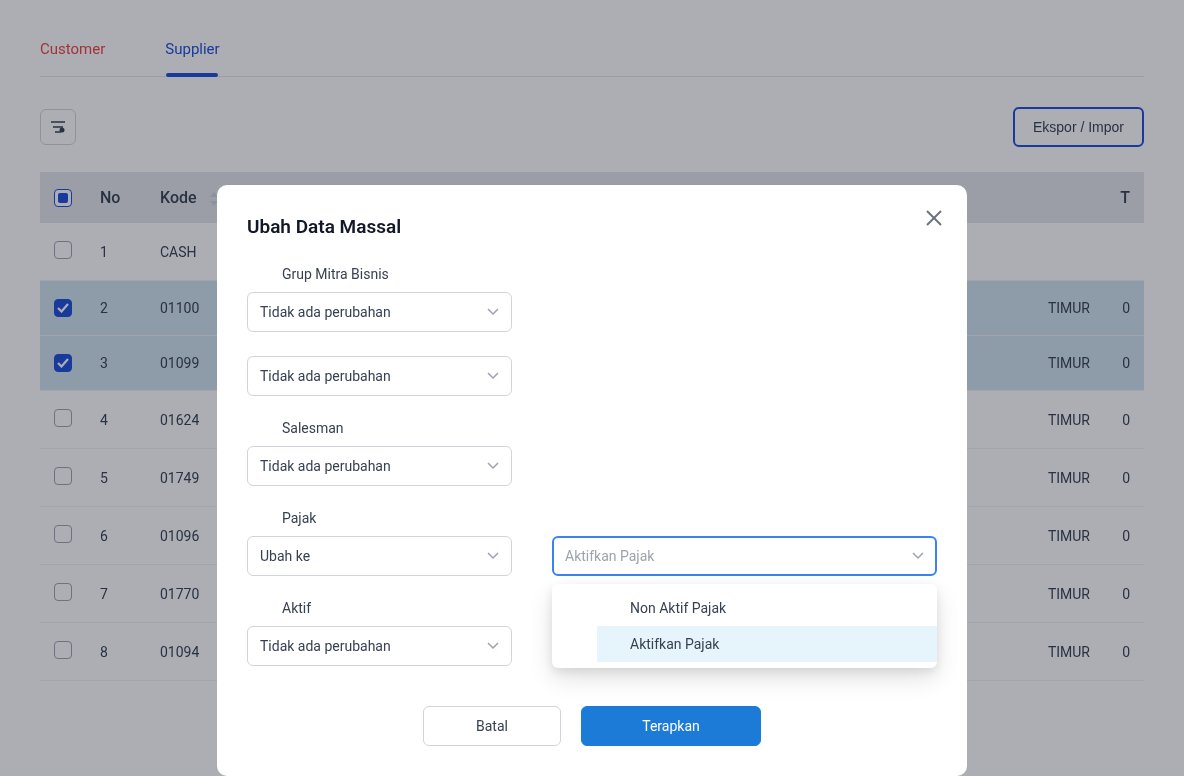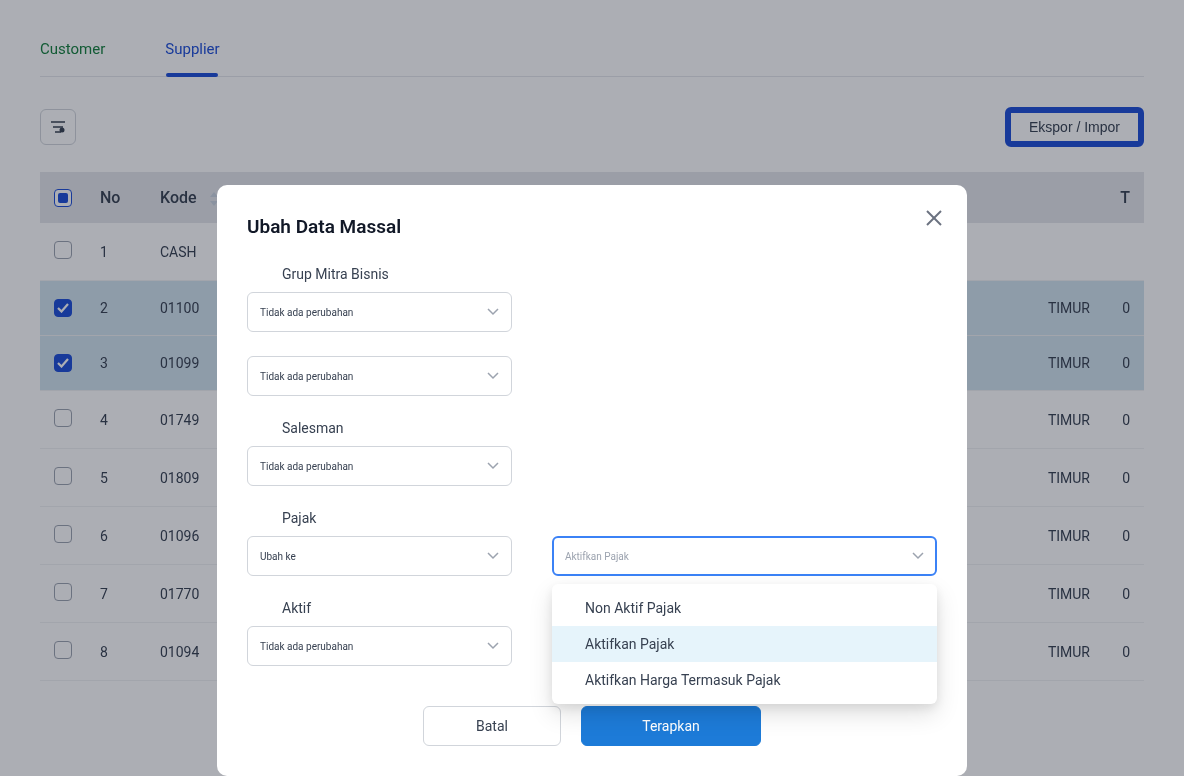--- a/index.html
+++ b/index.html
@@ -20,21 +20,21 @@
   }
   .tabs {
     display: flex;
     gap: 60px;
     border-bottom: 1px solid #e5e7eb;
     margin-bottom: 30px;
   }
   .tab {
     padding: 0 0 18px 0;
     cursor: pointer;
-    color: #15803d;
+    color: #ef4444;
     font-size: 15px;
     position: relative;
   }
   .tab.active {
     color: #1d4ed8;
   }
   .tab.active::after {
     content: "";
     position: absolute;
     bottom: -1px;
@@ -59,21 +59,21 @@
     border-radius: 6px;
     background: #fff;
     display: flex;
     align-items: center;
     justify-content: center;
     cursor: pointer;
   }
   .export-btn {
     height: 40px;
     padding: 0 18px;
-    border: 6px solid #1d4ed8;
+    border: 2px solid #1d4ed8;
     border-radius: 6px;
     background: #fff;
     cursor: pointer;
     font-size: 14px;
     color: #374151;
   }
 
   table {
     width: 100%;
     border-collapse: collapse;
@@ -167,21 +167,21 @@
     width: 265px;
     height: 40px;
     border: 1px solid #d1d5db;
     border-radius: 6px;
     padding: 0 12px;
     display: flex;
     align-items: center;
     justify-content: space-between;
     cursor: pointer;
     color: #374151;
-    font-size: 10px;
+    font-size: 14px;
     background: #fff;
   }
   .select.wide { width: 385px; }
   .select.focused {
     border: 2px solid #3b82f6;
     padding: 0 11px;
   }
   .select .placeholder { color: #9ca3af; }
   .chevron { color: #9ca3af; }
 
@@ -192,20 +192,21 @@
     border-radius: 6px;
     box-shadow: 0 10px 25px rgba(0,0,0,0.12), 0 4px 10px rgba(0,0,0,0.08);
     padding: 6px 0;
     z-index: 10;
   }
   .dd-item {
     padding: 10px 33px;
     cursor: pointer;
     font-size: 14px;
     color: #374151;
+    margin-left: 45px;
   }
   .dd-item.highlight { background: #e6f4fb; }
 
   .modal-actions {
     display: flex;
     justify-content: center;
     gap: 20px;
     margin-top: 40px;
   }
   .btn {
@@ -300,29 +301,29 @@
             </span></td>
           <td>3</td>
           <td>01099</td>
           <td class="link">PT</td>
           <td style="text-align: right;">TIMUR</td>
           <td style="text-align: right;">0</td>
         </tr>
         <tr>
           <td><span class="chk"></span></td>
           <td>4</td>
+          <td>01624</td>
+          <td class="link">CV</td>
+          <td style="text-align: right;">TIMUR</td>
+          <td style="text-align: right;">0</td>
+        </tr>
+        <tr>
+          <td><span class="chk"></span></td>
+          <td>5</td>
           <td>01749</td>
-          <td class="link">CV</td>
-          <td style="text-align: right;">TIMUR</td>
-          <td style="text-align: right;">0</td>
-        </tr>
-        <tr>
-          <td><span class="chk"></span></td>
-          <td>5</td>
-          <td>01809</td>
           <td class="link">PT</td>
           <td style="text-align: right;">TIMUR</td>
           <td style="text-align: right;">0</td>
         </tr>
         <tr>
           <td><span class="chk"></span></td>
           <td>6</td>
           <td>01096</td>
           <td class="link">CV</td>
           <td style="text-align: right;">TIMUR</td>
@@ -402,21 +403,20 @@
         <div style="position:relative">
           <div class="select wide focused">
             <span class="placeholder">Aktifkan Pajak</span>
             <svg class="chevron" width="12" height="8" viewBox="0 0 12 8" fill="none" stroke="currentColor" stroke-width="1.5">
                 <path d="M1 1l5 5 5-5"></path>
               </svg>
           </div>
           <div class="dropdown" style="left:0; top:48px">
             <div class="dd-item">Non Aktif Pajak</div>
             <div class="dd-item highlight">Aktifkan Pajak</div>
-            <div class="dd-item">Aktifkan Harga Termasuk Pajak</div>
           </div>
         </div>
       </div>
     </div>
 
     <div class="field">
       <span class="label">Aktif</span>
       <div class="select">
         <span>Tidak ada perubahan</span>
         <svg class="chevron" width="12" height="8" viewBox="0 0 12 8" fill="none" stroke="currentColor" stroke-width="1.5">

